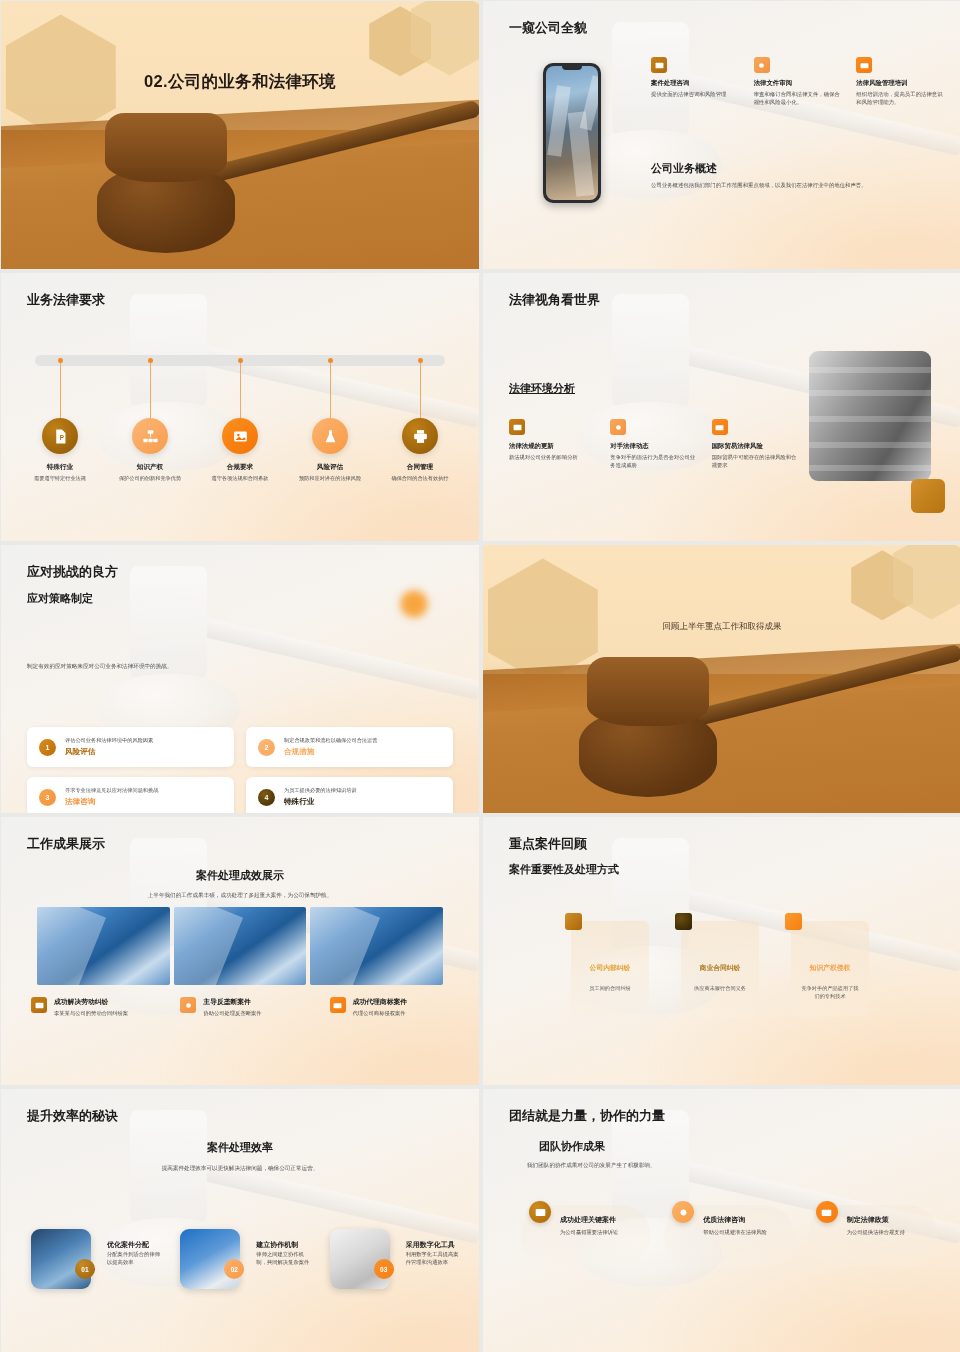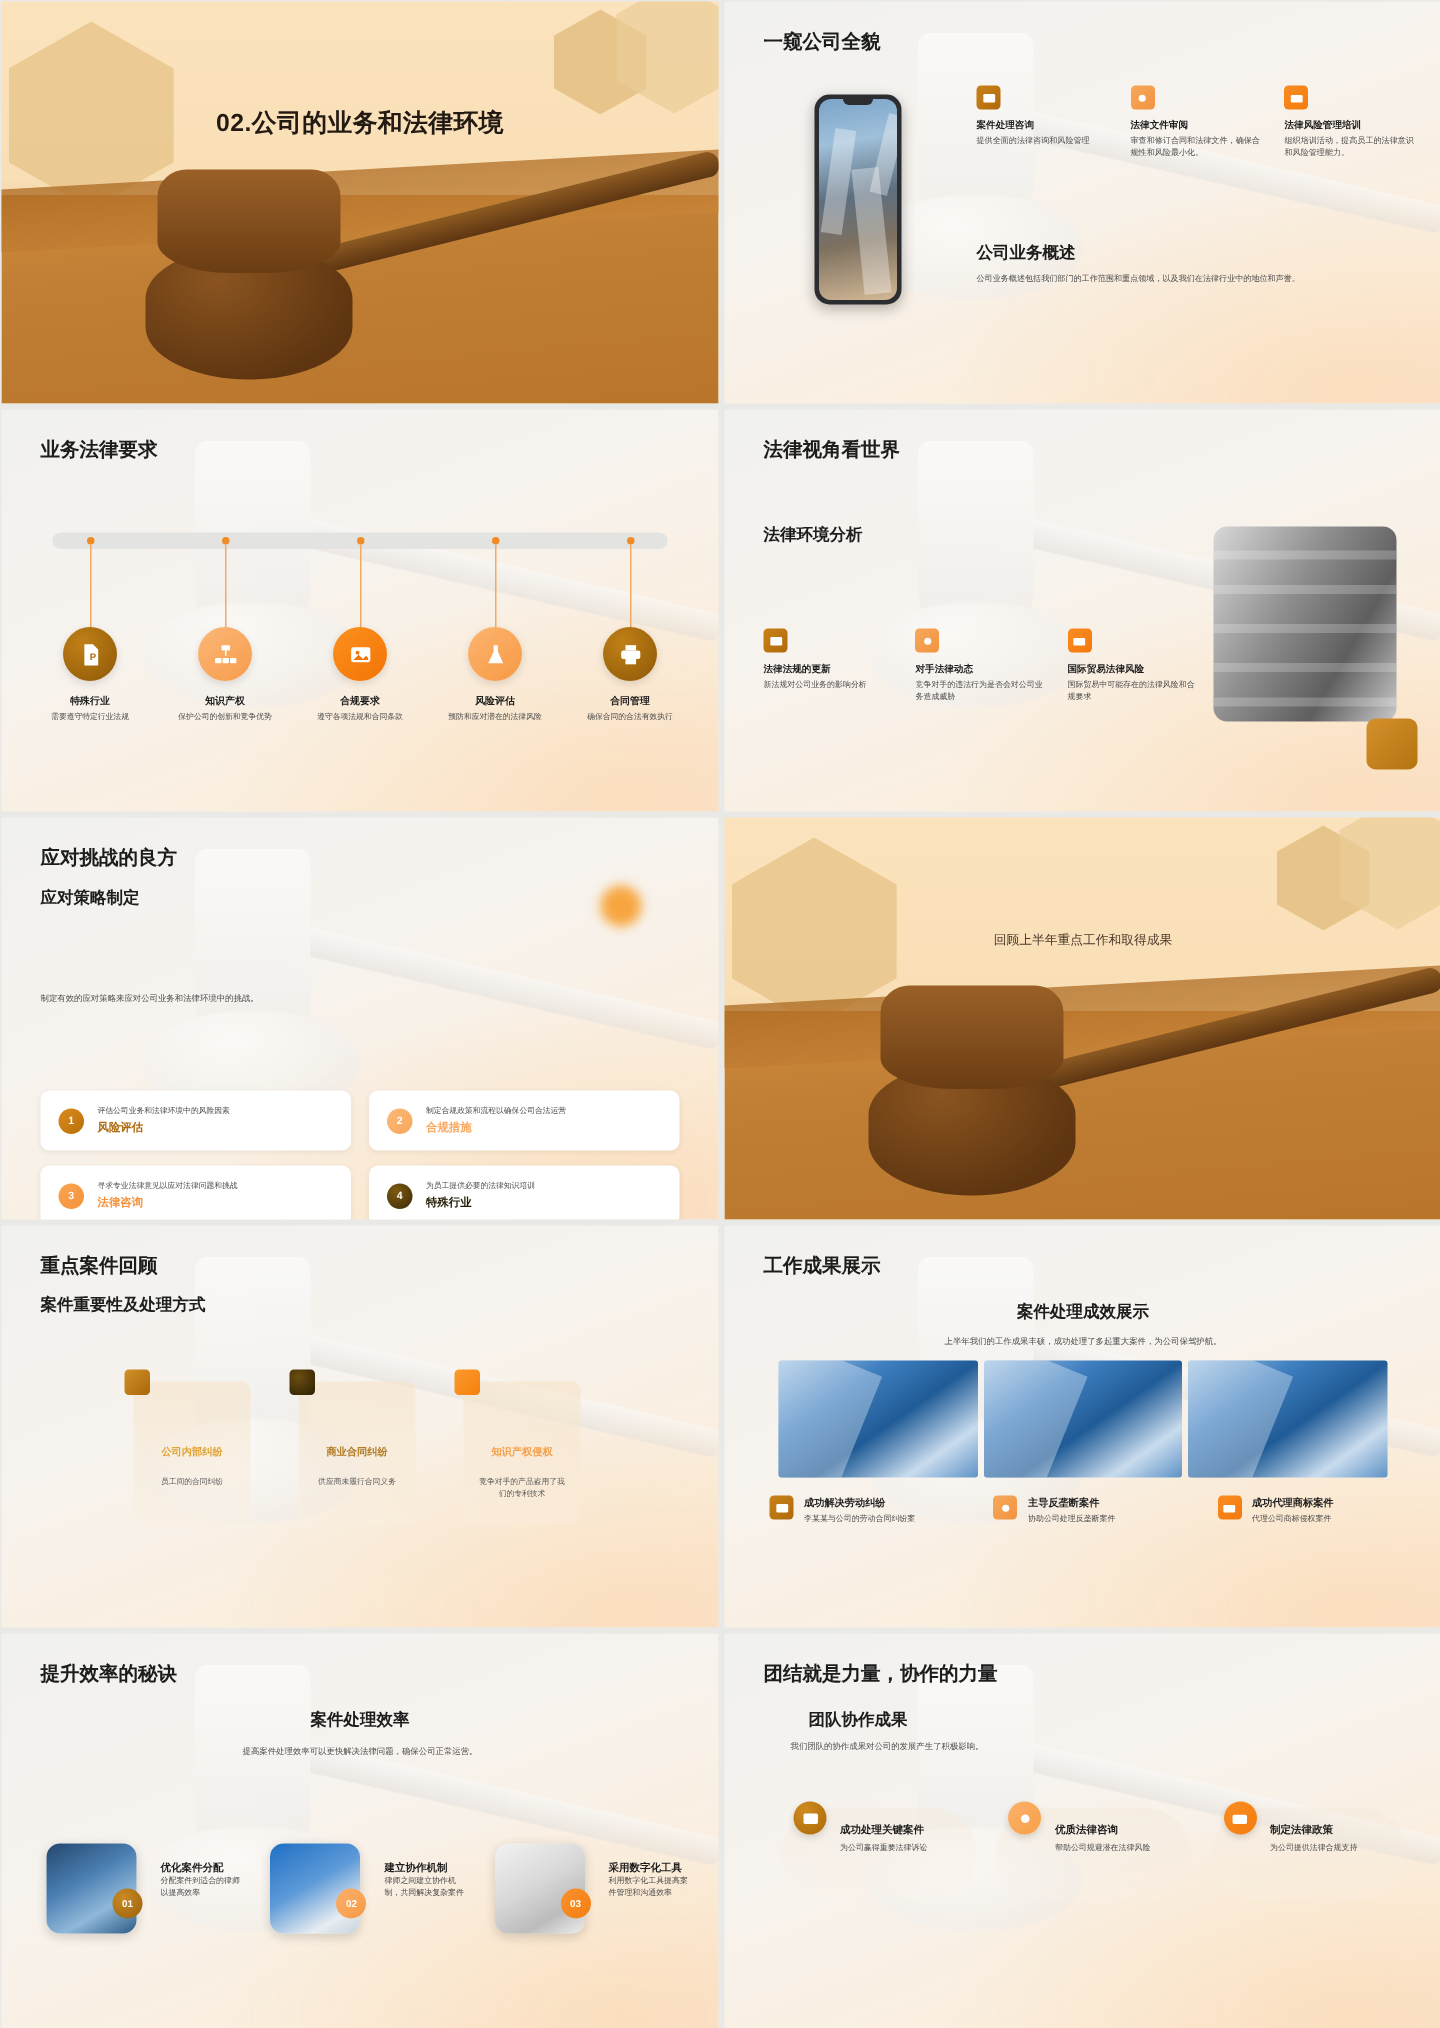--- a/index.html
+++ b/index.html
@@ -73,21 +73,21 @@
   .tl-items{ position:absolute; left:14px; right:14px; top:82px; display:flex; z-index:6; }
   .tl-i{ flex:1; position:relative; text-align:center; }
   .tl-i .dot{ width:5px; height:5px; border-radius:50%; background:#f08b28; margin:3px auto 0; }
   .tl-i .stem{ width:1px; height:55px; background:#f3aa62; margin:0 auto; }
   .tl-i .circ{ width:36px; height:36px; border-radius:50%; margin:0 auto; display:flex; align-items:center; justify-content:center; box-shadow:0 2px 6px rgba(0,0,0,.12); }
   .tl-i .circ svg{ width:17px; height:17px; fill:#fff; }
   .tl-i h4{ font-size:6.6px; font-weight:bold; color:#1d1d1d; margin-top:9px; }
   .tl-i p{ font-size:5.2px; color:#4b4b4b; line-height:1.5; margin-top:3px; padding:0 10px; }
 
   
-  .le-sub{ position:absolute; left:26px; top:76px; }
+  .le-sub{ position:absolute; left:26px; top:108px;text-decoration:underline; }
   .le-row{ position:absolute; left:26px; top:146px; width:290px; display:flex; gap:14px; z-index:6; }
   .le-row .it{ width:33%; }
   .le-row h4{ font-size:6.4px; font-weight:bold; color:#1d1d1d; margin-top:7px; }
   .le-row p{ font-size:5.3px; color:#4b4b4b; line-height:1.55; margin-top:2px; }
   .le-img{ position:absolute; right:30px; top:78px; width:122px; height:130px; border-radius:9px; overflow:hidden; z-index:5;
      background:linear-gradient(120deg,#d8d8d8,#8e8e8e 40%,#5e5e5e 70%,#c9c9c9); }
   .le-img .fin{ position:absolute; width:100%; height:6px; background:rgba(255,255,255,.22); }
   .le-sq{ position:absolute; right:16px; bottom:28px; width:34px; height:34px; border-radius:6px;
      background:linear-gradient(135deg,#d4902c,#b4740f); z-index:7; }
 
@@ -418,92 +418,92 @@
     </div>
   </div>
 
   <div class="slide content">
     <div class="bg-gavel">
       <div class="bhandle"></div>
         <div class="bhead"></div>
         <div class="bbase"></div>
         <div class="glow"></div>
     </div>
+    <div class="s-title">工作成果展示</div>
+    <div class="wr-head">
+      <span class="s-sub">案件处理成效展示</span>
+      <p class="s-desc">上半年我们的工作成果丰硕，成功处理了多起重大案件，为公司保驾护航。</p>
+    </div>
+    <div class="wr-img">
+      <span></span>
+      <span></span>
+      <span></span>
+    </div>
+    <div class="wr-row">
+      <div class="wr-it">
+        <span class="chip c1">
+            <svg viewBox="0 0 16 16">
+              <rect x="1" y="3" width="14" height="10" rx="1.5"></rect>
+            </svg>
+          </span>
+        <span>
+          <h4>成功解决劳动纠纷</h4>
+          <p>李某某与公司的劳动合同纠纷案</p>
+        </span>
+      </div>
+      <div class="wr-it">
+        <span class="chip c2">
+            <svg viewBox="0 0 16 16">
+              <circle cx="8" cy="8" r="4.2"></circle>
+            </svg>
+          </span>
+        <span>
+          <h4>主导反垄断案件</h4>
+          <p>协助公司处理反垄断案件</p>
+        </span>
+      </div>
+      <div class="wr-it">
+        <span class="chip c3">
+            <svg viewBox="0 0 16 16">
+              <rect x="1" y="4" width="14" height="9" rx="1.5"></rect>
+            </svg>
+          </span>
+        <span>
+          <h4>成功代理商标案件</h4>
+          <p>代理公司商标侵权案件</p>
+        </span>
+      </div>
+    </div>
+  </div>
+
+  <div class="slide content">
+    <div class="bg-gavel">
+      <div class="bhandle"></div>
+        <div class="bhead"></div>
+        <div class="bbase"></div>
+        <div class="glow"></div>
+    </div>
     <div class="s-title">重点案件回顾</div>
     <div class="s-sub" style="position:absolute;left:26px;top:45px;">案件重要性及处理方式</div>
 
     <div class="cr-row">
       <div class="cr">
         <span class="tag" style="background:linear-gradient(135deg,#d2902a,#a96708)"></span>
         <h4 style="color:#e0a135">公司内部纠纷</h4>
         <p>员工间的合同纠纷</p>
       </div>
       <div class="cr">
         <span class="tag" style="background:radial-gradient(circle at 35% 30%,#6b4d10,#2d2004)"></span>
         <h4 style="color:#b07a23">商业合同纠纷</h4>
         <p>供应商未履行合同义务</p>
       </div>
       <div class="cr">
         <span class="tag" style="background:linear-gradient(135deg,#fb9a2e,#f5800d)"></span>
         <h4 style="color:#f7a04a">知识产权侵权</h4>
         <p>竞争对手的产品盗用了我们的专利技术</p>
-      </div>
-    </div>
-  </div>
-
-  <div class="slide content">
-    <div class="bg-gavel">
-      <div class="bhandle"></div>
-        <div class="bhead"></div>
-        <div class="bbase"></div>
-        <div class="glow"></div>
-    </div>
-    <div class="s-title">工作成果展示</div>
-    <div class="wr-head">
-      <span class="s-sub">案件处理成效展示</span>
-      <p class="s-desc">上半年我们的工作成果丰硕，成功处理了多起重大案件，为公司保驾护航。</p>
-    </div>
-    <div class="wr-img">
-      <span></span>
-      <span></span>
-      <span></span>
-    </div>
-    <div class="wr-row">
-      <div class="wr-it">
-        <span class="chip c1">
-            <svg viewBox="0 0 16 16">
-              <rect x="1" y="3" width="14" height="10" rx="1.5"></rect>
-            </svg>
-          </span>
-        <span>
-          <h4>成功解决劳动纠纷</h4>
-          <p>李某某与公司的劳动合同纠纷案</p>
-        </span>
-      </div>
-      <div class="wr-it">
-        <span class="chip c2">
-            <svg viewBox="0 0 16 16">
-              <circle cx="8" cy="8" r="4.2"></circle>
-            </svg>
-          </span>
-        <span>
-          <h4>主导反垄断案件</h4>
-          <p>协助公司处理反垄断案件</p>
-        </span>
-      </div>
-      <div class="wr-it">
-        <span class="chip c3">
-            <svg viewBox="0 0 16 16">
-              <rect x="1" y="4" width="14" height="9" rx="1.5"></rect>
-            </svg>
-          </span>
-        <span>
-          <h4>成功代理商标案件</h4>
-          <p>代理公司商标侵权案件</p>
-        </span>
       </div>
     </div>
   </div>
 
   <div class="slide content">
     <div class="bg-gavel">
       <div class="bhandle"></div>
         <div class="bhead"></div>
         <div class="bbase"></div>
         <div class="glow"></div>

